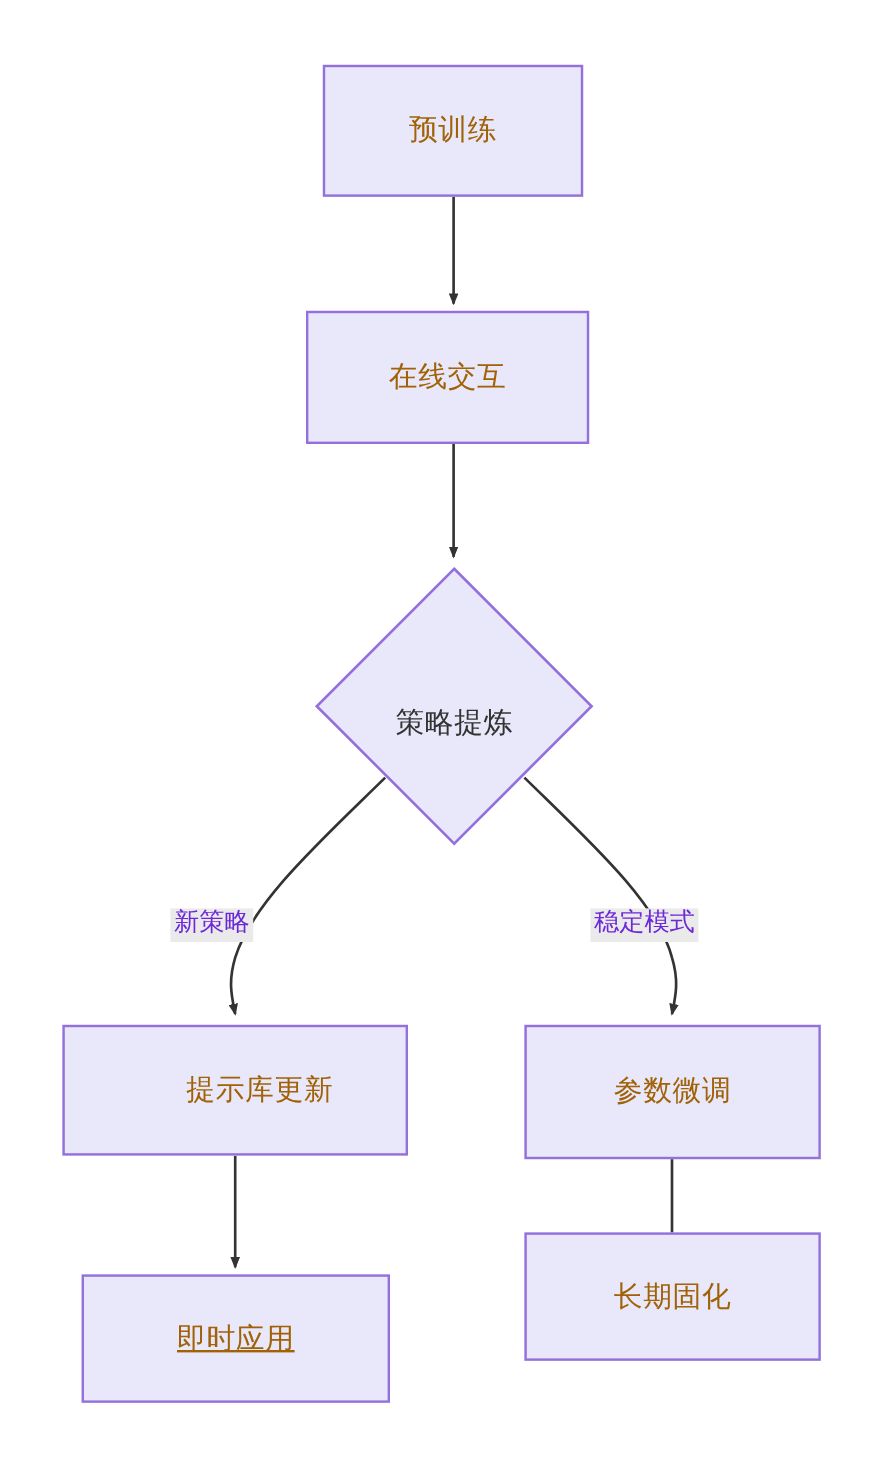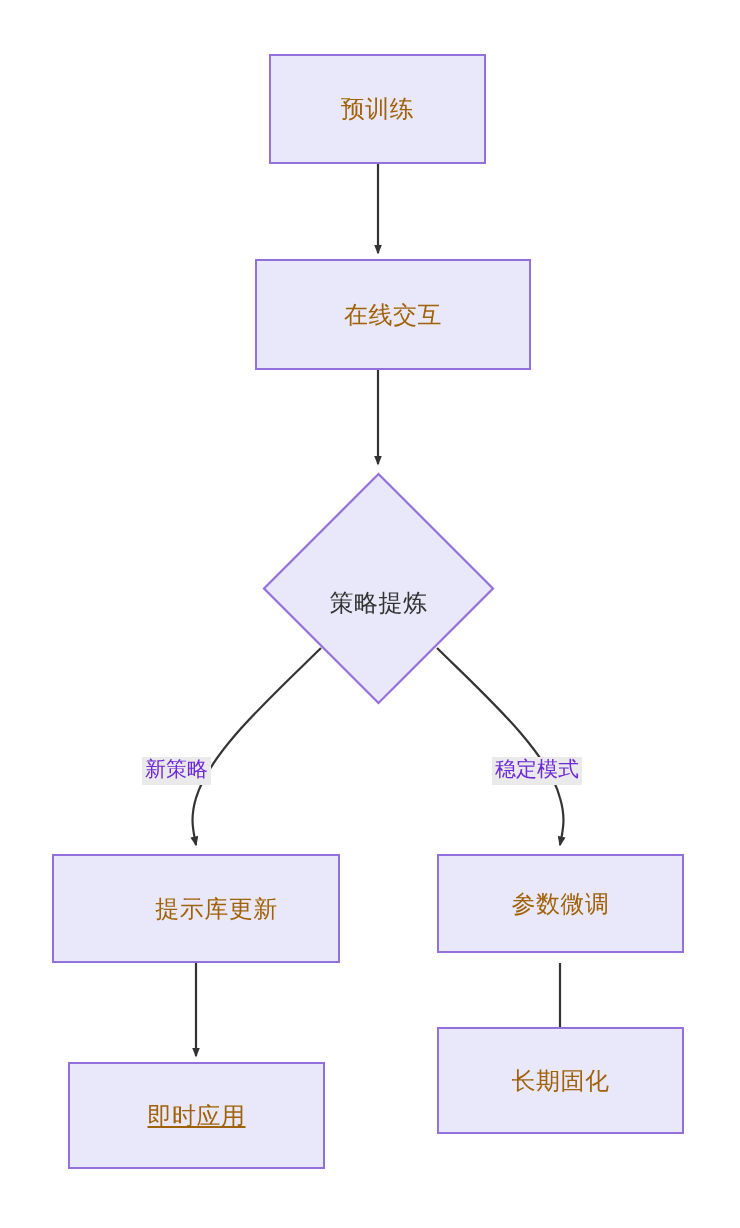--- a/index.html
+++ b/index.html
@@ -105,21 +105,21 @@
 
     <path d="M 196 963 L 196 1056" stroke="#333333" stroke-width="2.2" fill="none" marker-end="url(#arrowhead)"></path>
 
     <path d="M 560 963 L 560 1056" stroke="#333333" stroke-width="2.2" fill="none" marker-end="url(#arrowhead)"></path>
   </svg>
 
   <div class="node" style="left:269px; top:54px; width:217px; height:110px;">
     <span class="node-label">预训练</span>
   </div>
 
-  <div class="node" style="left:255px; top:259px; width:276px; height:111px;">
+  <div class="node" style="left:255px; top:259px; width:236px; height:111px;">
     <span class="node-label">在线交互</span>
   </div>
 
   <div class="diamond-node" style="left:262px; top:472px; width:233px; height:233px;">
     <svg class="diamond-shape" viewBox="0 0 233 233" xmlns="http://www.w3.org/2000/svg">
       <polygon points="116.5,2 231,116.5 116.5,231 2,116.5" fill="#E9E8FA" stroke="#9370DB" stroke-width="2.2"></polygon>
     </svg>
     <span class="diamond-text">策略提炼</span>
   </div>
 
@@ -128,21 +128,21 @@
   </div>
 
   <div class="edge-label" style="left:492px; top:757px;">
     <span>稳定模式</span>
   </div>
 
   <div class="node" style="left:52px; top:854px; width:288px; height:109px;padding-left:41px;">
     <span class="node-label">提示库更新</span>
   </div>
 
-  <div class="node" style="left:437px; top:854px; width:247px; height:99px;">
+  <div class="node" style="left:437px; top:854px; width:247px; height:112px;">
     <span class="node-label">参数微调</span>
   </div>
 
   <div class="node" style="left:68px; top:1062px; width:257px; height:107px;text-decoration:underline;">
     <span class="node-label">即时应用</span>
   </div>
 
   <div class="node" style="left:437px; top:1027px; width:247px; height:107px;">
     <span class="node-label">长期固化</span>
   </div>

